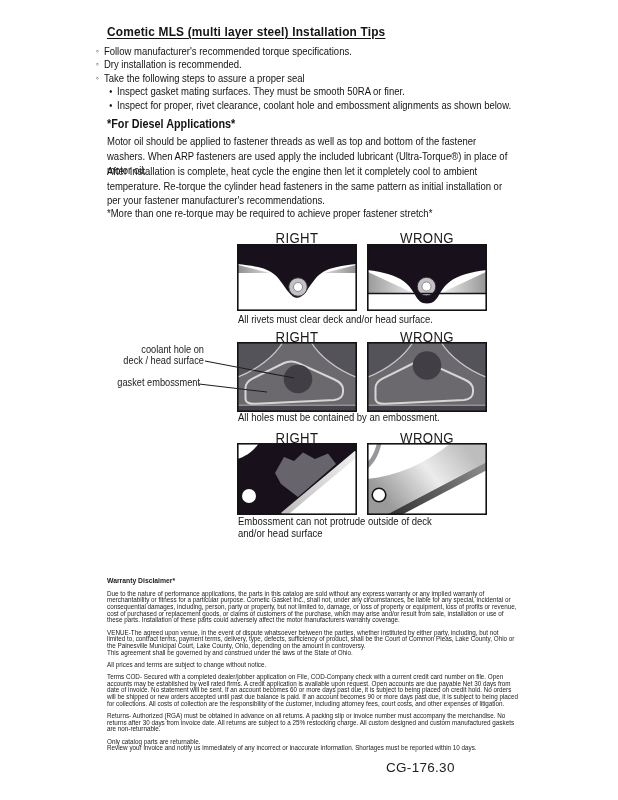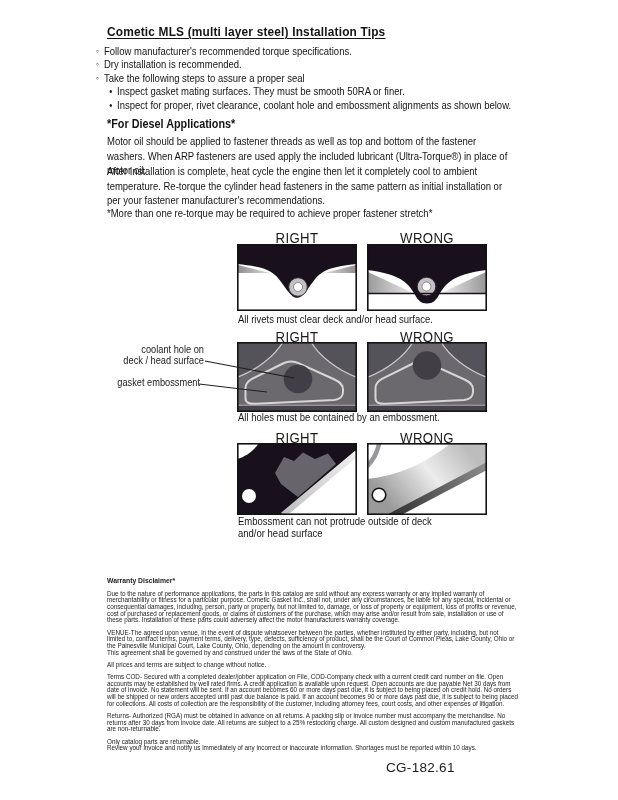--- a/index.html
+++ b/index.html
@@ -230,13 +230,13 @@
   <p>Due to the nature of performance applications, the parts in this catalog are sold without any express warranty or any implied warranty of merchantability or fitness for a particular purpose.  Cometic Gasket Inc., shall not, under any circumstances, be liable for any special, incidental or consequential damages, including, person, party or property, but not limited to, damage, or loss of property or equipment, loss of profits or revenue, cost of purchased or replacement goods, or claims of customers of the purchase, which may arise and/or result from sale, installation or use of these parts.  Installation of these parts could adversely affect the motor manufacturers warranty coverage.</p>
   <p>VENUE-The agreed upon venue, in the event of dispute whatsoever between the parties, whether instituted by either party, including, but not limited to, contract terms, payment terms, delivery, type, defects, sufficiency of product, shall be the Court of Common Pleas, Lake County, Ohio or the Painesville Municipal Court, Lake County, Ohio, depending on the amount in controversy.
 This agreement shall be governed by and construed under the laws of the State of Ohio.</p>
   <p>All prices and terms are subject to change without notice.</p>
   <p>Terms COD- Secured with a completed dealer/jobber application on File, COD-Company check with a current credit card number on file.  Open accounts may be established by well rated firms.  A credit application is available upon request.  Open accounts are due payable Net 30 days from date of invoice.  No statement will be sent.  If an account becomes 60 or more days past due, it is subject to being placed on credit hold.  No orders will be shipped or new orders accepted until past due balance is paid.  If an account becomes 90 or more days past due, it is subject to being placed for collections.  All costs of collection are the responsibility of the customer, including attorney fees, court costs, and other expenses of litigation.</p>
   <p>Returns- Authorized (RGA) must be obtained in advance on all returns.  A packing slip or invoice number must accompany the merchandise.  No returns after 30 days from invoice date.  All returns are subject to a 25% restocking charge.  All custom designed and custom manufactured gaskets are non-returnable.</p>
   <p>Only catalog parts are returnable.
 Review your invoice and notify us immediately of any incorrect or inaccurate information.  Shortages must be reported within 10 days.</p>
 </div>
 
-<div class="abs docnum">CG-182.61</div>
+<div class="abs docnum">CG-176.30</div>
 
 </body></html>

